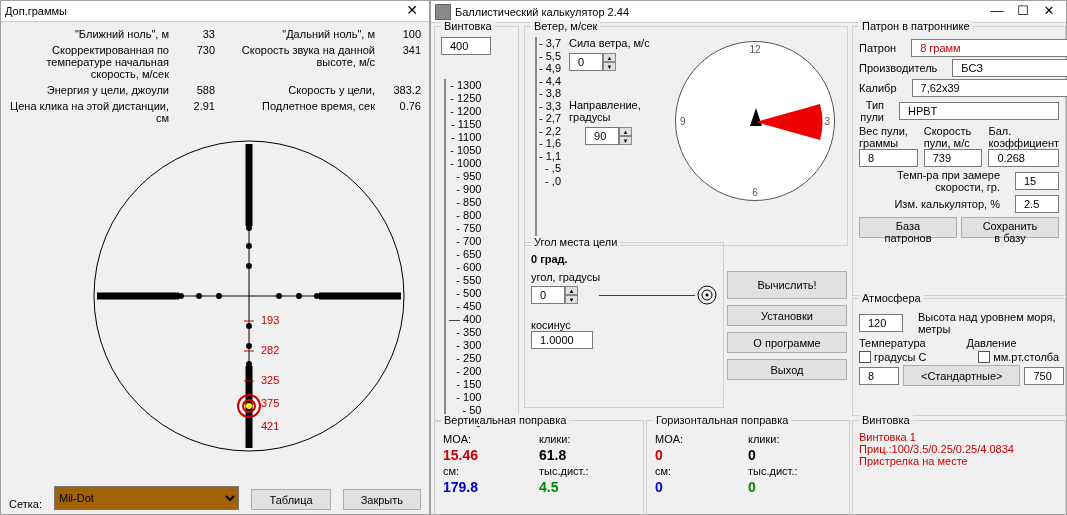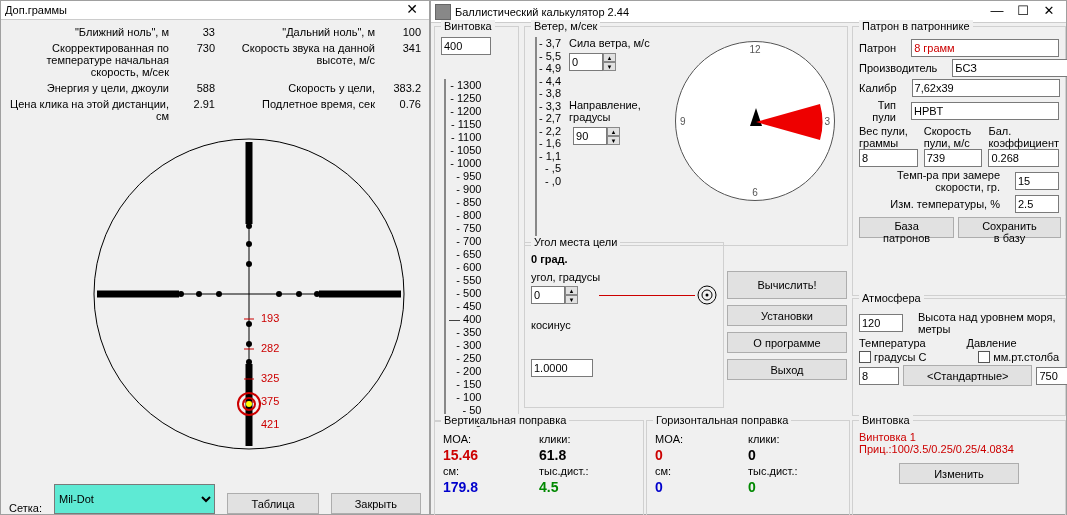--- a/index.html
+++ b/index.html
@@ -8,23 +8,23 @@
     .titlebar{background:#fff;height:22px;display:flex;align-items:center;padding:0 4px;border-bottom:1px solid #ccc}
     .titlebar .title{flex:1}
     .titlebar .close{width:26px;height:18px;text-align:center;cursor:pointer;font-size:14px}
     .titlebar .icon{width:16px;height:16px;margin-right:4px;background:#888;border:1px solid #666}
     .tb-ctrls{display:flex;gap:0}
     .tb-ctrls span{width:26px;height:18px;text-align:center;cursor:pointer;font-size:13px;line-height:16px}
     .left-win{width:430px;height:515px}
     .right-win{width:637px;height:515px}
     .group{border:1px solid #d0d0d0;position:relative;margin:3px;padding:10px 6px 6px 6px}
     .group>.legend{position:absolute;top:-7px;left:6px;background:#f0f0f0;padding:0 3px}
-    input[type=text]{border:1px solid #7a7a7a;background:#fff;padding:1px 2px;height:18px;font-size:11px}
-    button{background:#e1e1e1;border:1px solid #adadad;padding:2px 23px;cursor:pointer;height:21px}
-    select{border:1px solid #7a7a7a;background:#5eead4;height:30px}
+    input[type=text]{border:1px solid #7a7a7a;background:#fff;padding:1px 8px;height:18px;font-size:11px}
+    button{background:#e1e1e1;border:1px solid #adadad;padding:2px 17px;cursor:pointer;height:21px}
+    select{border:1px solid #7a7a7a;background:#a16207;height:24px}
     .lbl-r{text-align:right}
     
     .info-grid{display:grid;grid-template-columns:1fr 46px 1fr 46px;row-gap:4px;padding:6px 8px}
     .scope{display:flex;justify-content:flex-end;padding:6px 0}
     .scope svg{display:block}
     .bottom-left{display:flex;align-items:flex-end;gap:12px;padding:4px 8px}
     
     .right-body{flex:1;position:relative}
     .abs{position:absolute}
     .distance{left:0;top:0;width:85px;height:396px}
@@ -210,21 +210,21 @@
         <div style="flex:0 0 92px">
           <div>Сила ветра, м/с</div>
           <div class="spinner" style="margin:4px 0">
             <input type="text" value="0" style="">
             <div class="spin-btns">
                 <span>▲</span>
                 <span>▼</span>
               </div>
           </div>
           <div style="margin-top:28px">Направление, градусы</div>
-          <div class="spinner" style="margin:4px 4px">
+          <div class="spinner" style="margin:4px 16px">
             <input type="text" value="90" style="">
             <div class="spin-btns">
                 <span>▲</span>
                 <span>▼</span>
               </div>
           </div>
         </div>
         <div class="azimuth">
           <span class="az-lbl" style="top:2px;left:50%;transform:translateX(-50%)">12</span>
           <span class="az-lbl" style="right:4px;top:50%;transform:translateY(-50%)">3</span>
@@ -255,21 +255,21 @@
           <span class="target-icon">
             <svg width="20" height="20">
                 <circle cx="10" cy="10" r="9" fill="none" stroke="#000"></circle>
                 <circle cx="10" cy="10" r="5" fill="none" stroke="#000"></circle>
                 <circle cx="10" cy="10" r="1.5" fill="#000"></circle>
               </svg>
           </span>
         </div>
       </div>
       <div style="margin-top:14px">косинус</div>
-      <input type="text" style="width: 62px; margin-top: 28px;" value="1.0000">
+      <input type="text" style="width: 62px;" value="1.0000">
     </div>
 
     <div class="abs action-btns">
       <button style="height:28px">Вычислить!</button>
       <button>Установки</button>
       <button>О программе</button>
       <button>Выход</button>
     </div>
 
     <div class="group abs cartridge-group">
@@ -293,21 +293,21 @@
       <div class="row" style="gap:6px">
         <div style="flex:1"><div>Вес пули, граммы</div><input type="text" style="width: 100%;" value="8"></div>
         <div style="flex:1"><div>Скорость пули, м/с</div><input type="text" style="width: 100%;" value="739"></div>
         <div style="flex:1"><div>Бал. коэффициент</div><input type="text" style="width: 100%;" value="0.268"></div>
       </div>
       <div class="row">
           <span style="flex:1" class="lbl-r">Темп-ра при замере скорости, гр.</span>
           <input type="text" style="width: 44px;" value="15">
         </div>
       <div class="row">
-          <span style="flex:1" class="lbl-r">Изм. температуры, %</span>
+          <span style="flex:1" class="lbl-r">Изм. калькулятор, %</span>
           <input type="text" style="width: 44px;" value="2.5">
         </div>
       <div class="row" style="gap:4px;margin-top:4px">
         <button style="flex:1">База патронов</button>
         <button style="flex:1">Сохранить в базу</button>
       </div>
     </div>
 
     <div class="group abs atm-group">
       <span class="legend">Атмосфера</span>
@@ -362,16 +362,16 @@
         <span>тыс.дист.:</span>
         <span class="bold" style="color:#00c;font-size:14px">0</span>
         <span class="green bold" style="font-size:14px">0</span>
       </div>
     </div>
 
     <div class="group abs rifle-group">
       <span class="legend">Винтовка</span>
       <div class="red">Винтовка 1</div>
       <div class="red">Приц.:100/3.5/0.25/0.25/4.0834</div>
-      <div style="text-align:center;margin-top:8px"><button style="width:120px">Изменить</button></div>
+      <div class="red">Пристрелка на месте</div>
     </div>
   </div>
 </div>
 
 </body></html>

